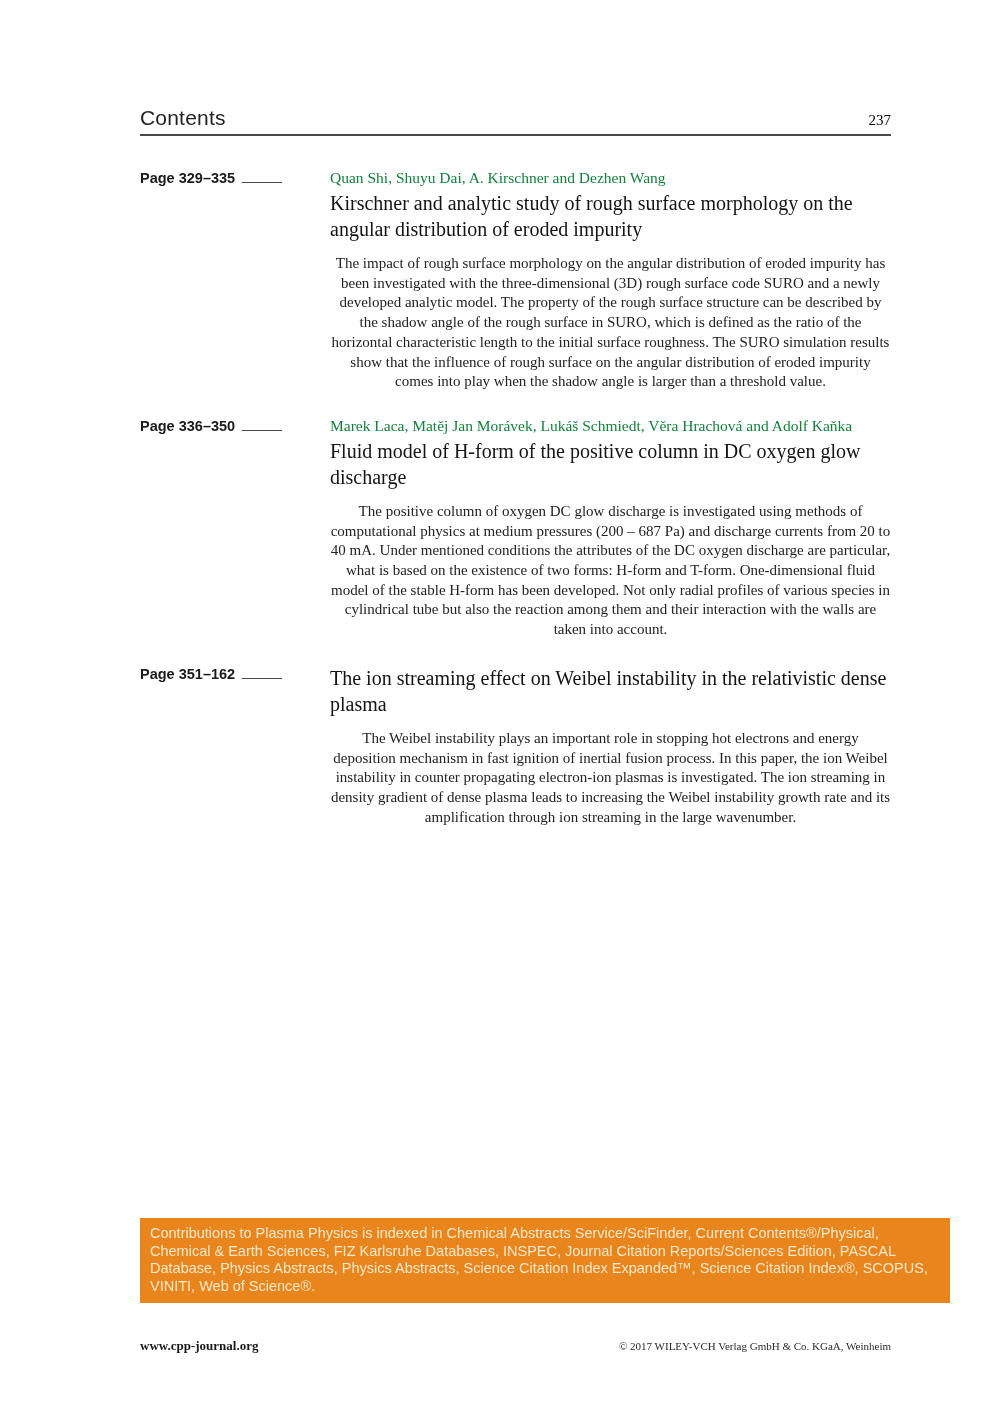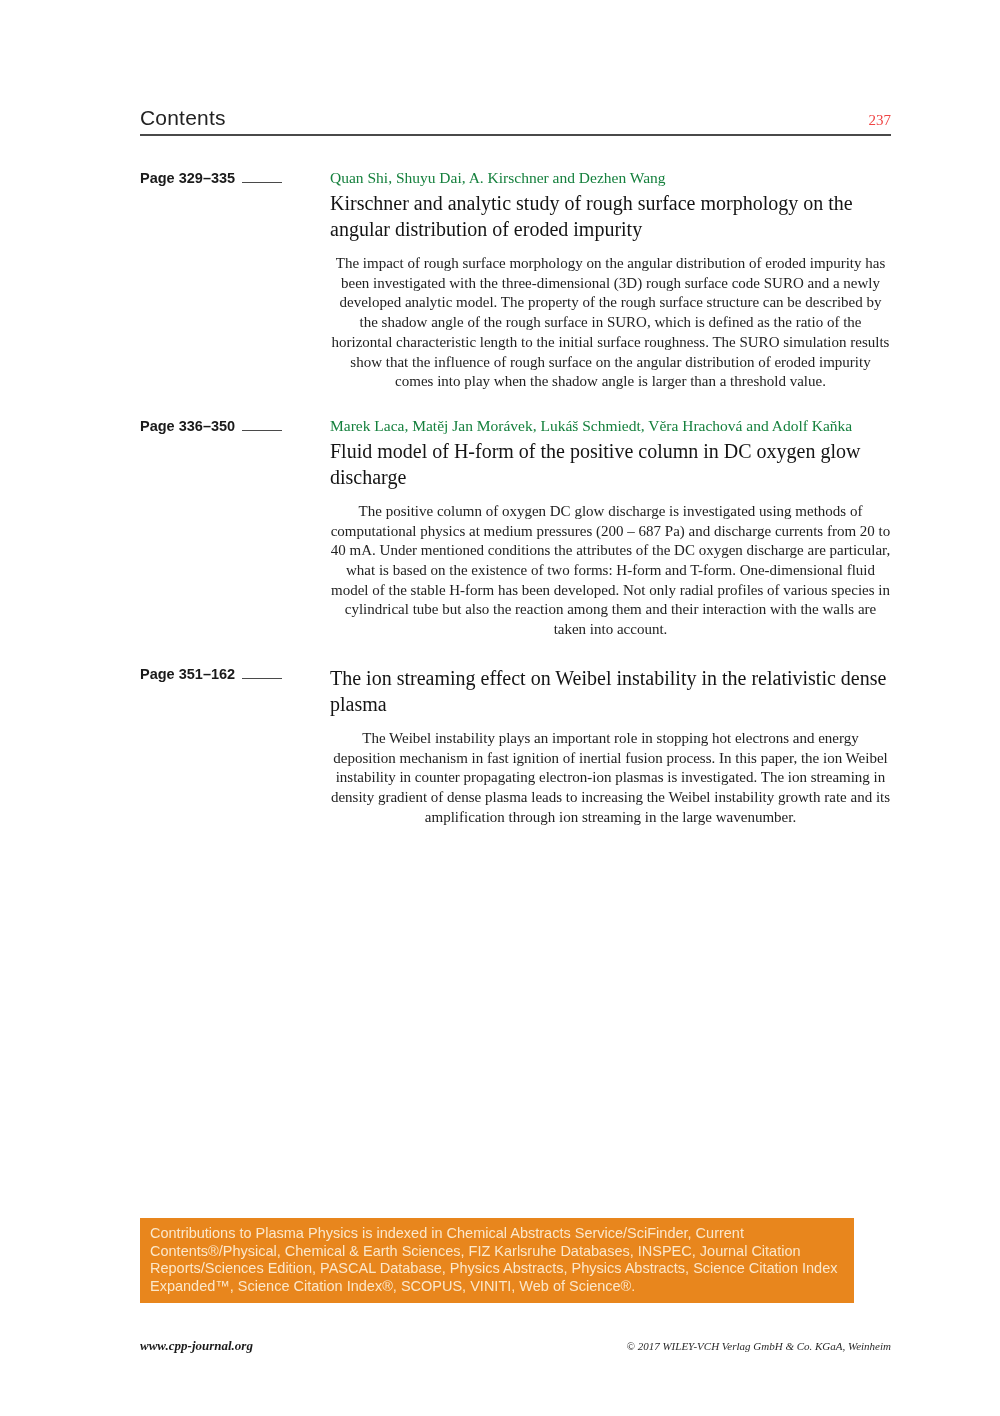--- a/index.html
+++ b/index.html
@@ -31,21 +31,21 @@
   .journal-section-title {
     font-family: "Liberation Sans", sans-serif;
     font-size: 21px;
     font-weight: 400;
     letter-spacing: 0.2px;
     color: #222222;
   }
   .page-number {
     font-family: "Liberation Serif", serif;
     font-size: 15px;
-    color: #ef4444;
+    color: #000000;
   }
   .header-rule {
     border: none;
     border-top: 2px solid #4a4a4a;
     margin-top: 4px;
   }
   .entries {
     margin-top: 31px;
   }
   .entry {
@@ -90,39 +90,38 @@
     font-size: 15px;
     line-height: 19.7px;
     color: #222222;
     margin-top: 12px;
     text-align: center;
   }
   .indexing-banner {
     position: absolute;
     left: 140px;
     top: 1218px;
-    width: 714px;
+    width: 810px;
     background: #e8861d;
     padding: 7px 10px 8px 10px;
   }
   .indexing-banner p {
     font-family: "Liberation Sans", sans-serif;
     font-size: 14.5px;
     line-height: 17.5px;
     color: #fbe7ca;
   }
   .footer-row {
     position: absolute;
     left: 140px;
     top: 1338px;
     width: 751px;
     display: flex;
     justify-content: space-between;
     align-items: baseline;
-    font-style: italic;
   }
   .footer-left {
     font-family: "Liberation Serif", serif;
     font-weight: 700;
     font-size: 13px;
     color: #1a1a1a;
   }
   .footer-right {
     font-family: "Liberation Serif", serif;
     font-size: 11px;

